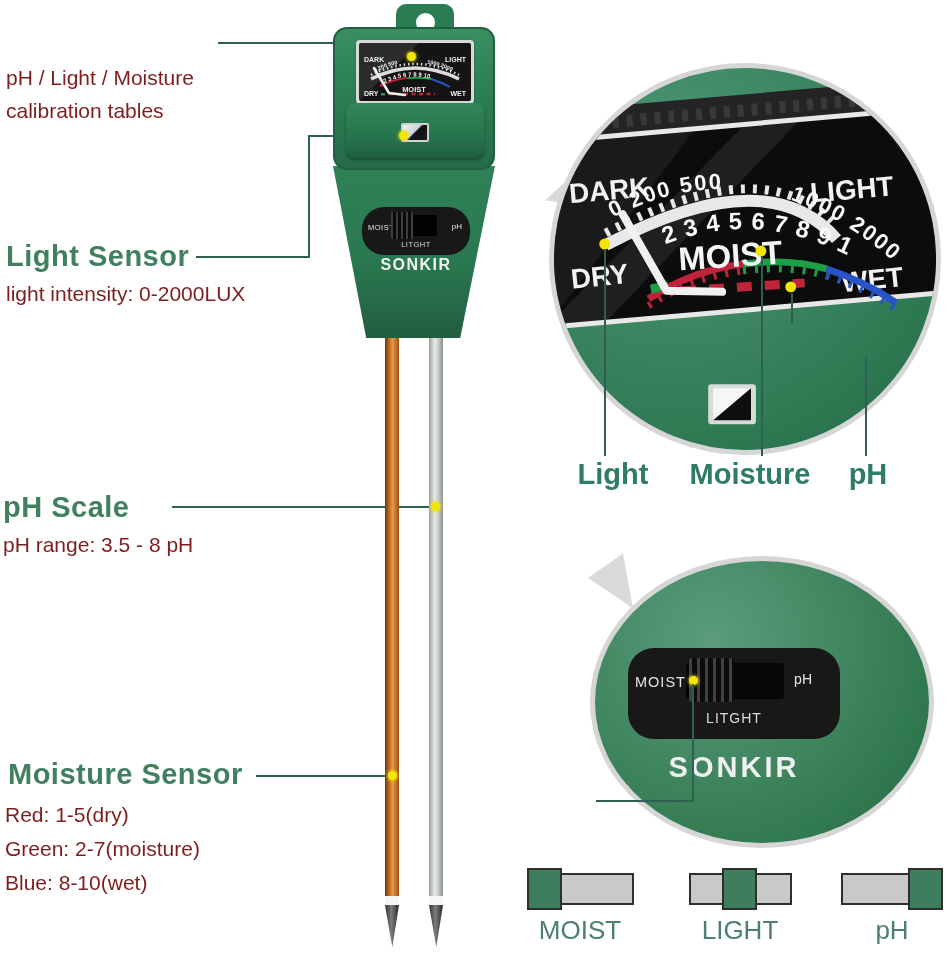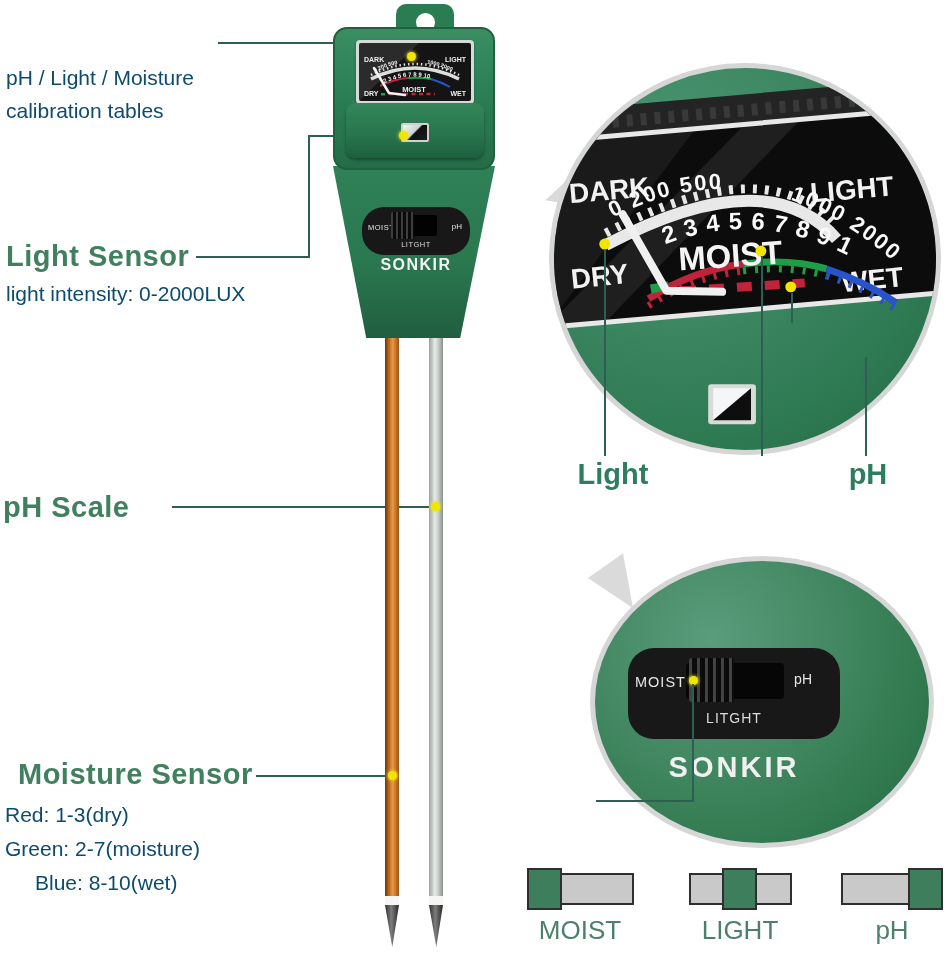--- a/index.html
+++ b/index.html
@@ -1,20 +1,20 @@
 <!DOCTYPE html>
 <html><head>
 <meta charset="utf-8">
 <style>
   html,body{margin:0;padding:0;background:#ffffff;}
   .canvas{position:relative;width:949px;height:957px;background:#ffffff;overflow:hidden;
           font-family:"Liberation Sans",sans-serif;}
   .abs{position:absolute;}
   .heading{font-weight:bold;font-size:29px;color:#41805f;letter-spacing:0.5px;}
-  .body-text{font-size:21px;color:#0c4a6e;}
+  .body-text{font-size:21px;color:#7f1d1d;}
   .h-line{position:absolute;height:2px;background:#2d5f55;}
   .v-line{position:absolute;width:2px;background:#2d5f55;}
   .dot{position:absolute;width:9px;height:9px;border-radius:50%;background:#f2e600;
        box-shadow:0 0 3px 1px rgba(240,230,0,.65);z-index:30;}
   
   .tab{position:absolute;left:396px;top:4px;width:58px;height:42px;background:#2a7c52;
        border-radius:10px 10px 4px 4px;z-index:1;}
   .tab-hole{position:absolute;left:416px;top:13px;width:19px;height:19px;border-radius:50%;
        background:#ffffff;z-index:2;}
   .head{position:absolute;left:333px;top:27px;width:162px;height:143px;border-radius:14px;
@@ -81,25 +81,26 @@
 
 <div class="canvas">
 
   <div class="abs body-text" style="left:6px;top:66px;">pH / Light / Moisture</div>
   <div class="abs body-text" style="left:6px;top:99px;">calibration tables</div>
 
   <div class="abs heading" style="left:6px;top:240px;">Light Sensor</div>
   <div class="abs body-text" style="left:6px;top:282px;text-align:right;">light intensity: 0-2000LUX</div>
 
   <div class="abs heading" style="left:3px;top:491px;">pH Scale</div>
-
-  <div class="abs heading" style="left:18px;top:758px;">Moisture Sensor</div>
-  <div class="abs body-text" style="left:5px;top:803px;">Red: 1-3(dry)</div>
+  <div class="abs body-text" style="left:3px;top:533px;">pH range: 3.5 - 8 pH</div>
+
+  <div class="abs heading" style="left:8px;top:758px;">Moisture Sensor</div>
+  <div class="abs body-text" style="left:5px;top:803px;">Red: 1-5(dry)</div>
   <div class="abs body-text" style="left:5px;top:837px;">Green: 2-7(moisture)</div>
-  <div class="abs body-text" style="left:5px;top:871px;margin-left:30px;">Blue: 8-10(wet)</div>
+  <div class="abs body-text" style="left:5px;top:871px;">Blue: 8-10(wet)</div>
 
   <div class="h-line" style="left:218px;top:42px;width:194px;"></div>
   <div class="v-line" style="left:410px;top:42px;height:13px;"></div>
   <div class="dot" style="left:407px;top:52px;"></div>
 
   <div class="h-line" style="left:196px;top:256px;width:114px;"></div>
   <div class="v-line" style="left:308px;top:136px;height:122px;"></div>
   <div class="h-line" style="left:308px;top:135px;width:96px;"></div>
   <div class="dot" style="left:399px;top:131px;"></div>
 
@@ -220,20 +221,21 @@
       <circle cx="238" cy="220" r="5.5" fill="#f2e600"></circle>
     </svg>
   </div>
 
   <div class="v-line" style="left:604px;top:250px;height:206px;z-index:8;"></div>
   <div class="v-line" style="left:761px;top:256px;height:200px;z-index:8;"></div>
   <div class="v-line" style="left:791px;top:293px;height:30px;z-index:8;"></div>
   <div class="v-line" style="left:865px;top:357px;height:99px;z-index:8;"></div>
 
   <div class="callout-label" style="left:563px;top:458px;width:100px;">Light</div>
+  <div class="callout-label" style="left:680px;top:458px;width:140px;">Moisture</div>
   <div class="callout-label" style="left:828px;top:458px;width:80px;">pH</div>
 
   <div class="tail" style="left:585px;top:552px;width:50px;height:58px;
        clip-path:polygon(6% 45%,76% 2%,96% 97%);"></div>
   <div class="circle2">
     <div class="c2-panel">
       <span class="c2-moist">MOIST</span>
       <span class="c2-ph">pH</span>
       <div class="c2-track"></div>
       <div class="c2-knob"></div>

